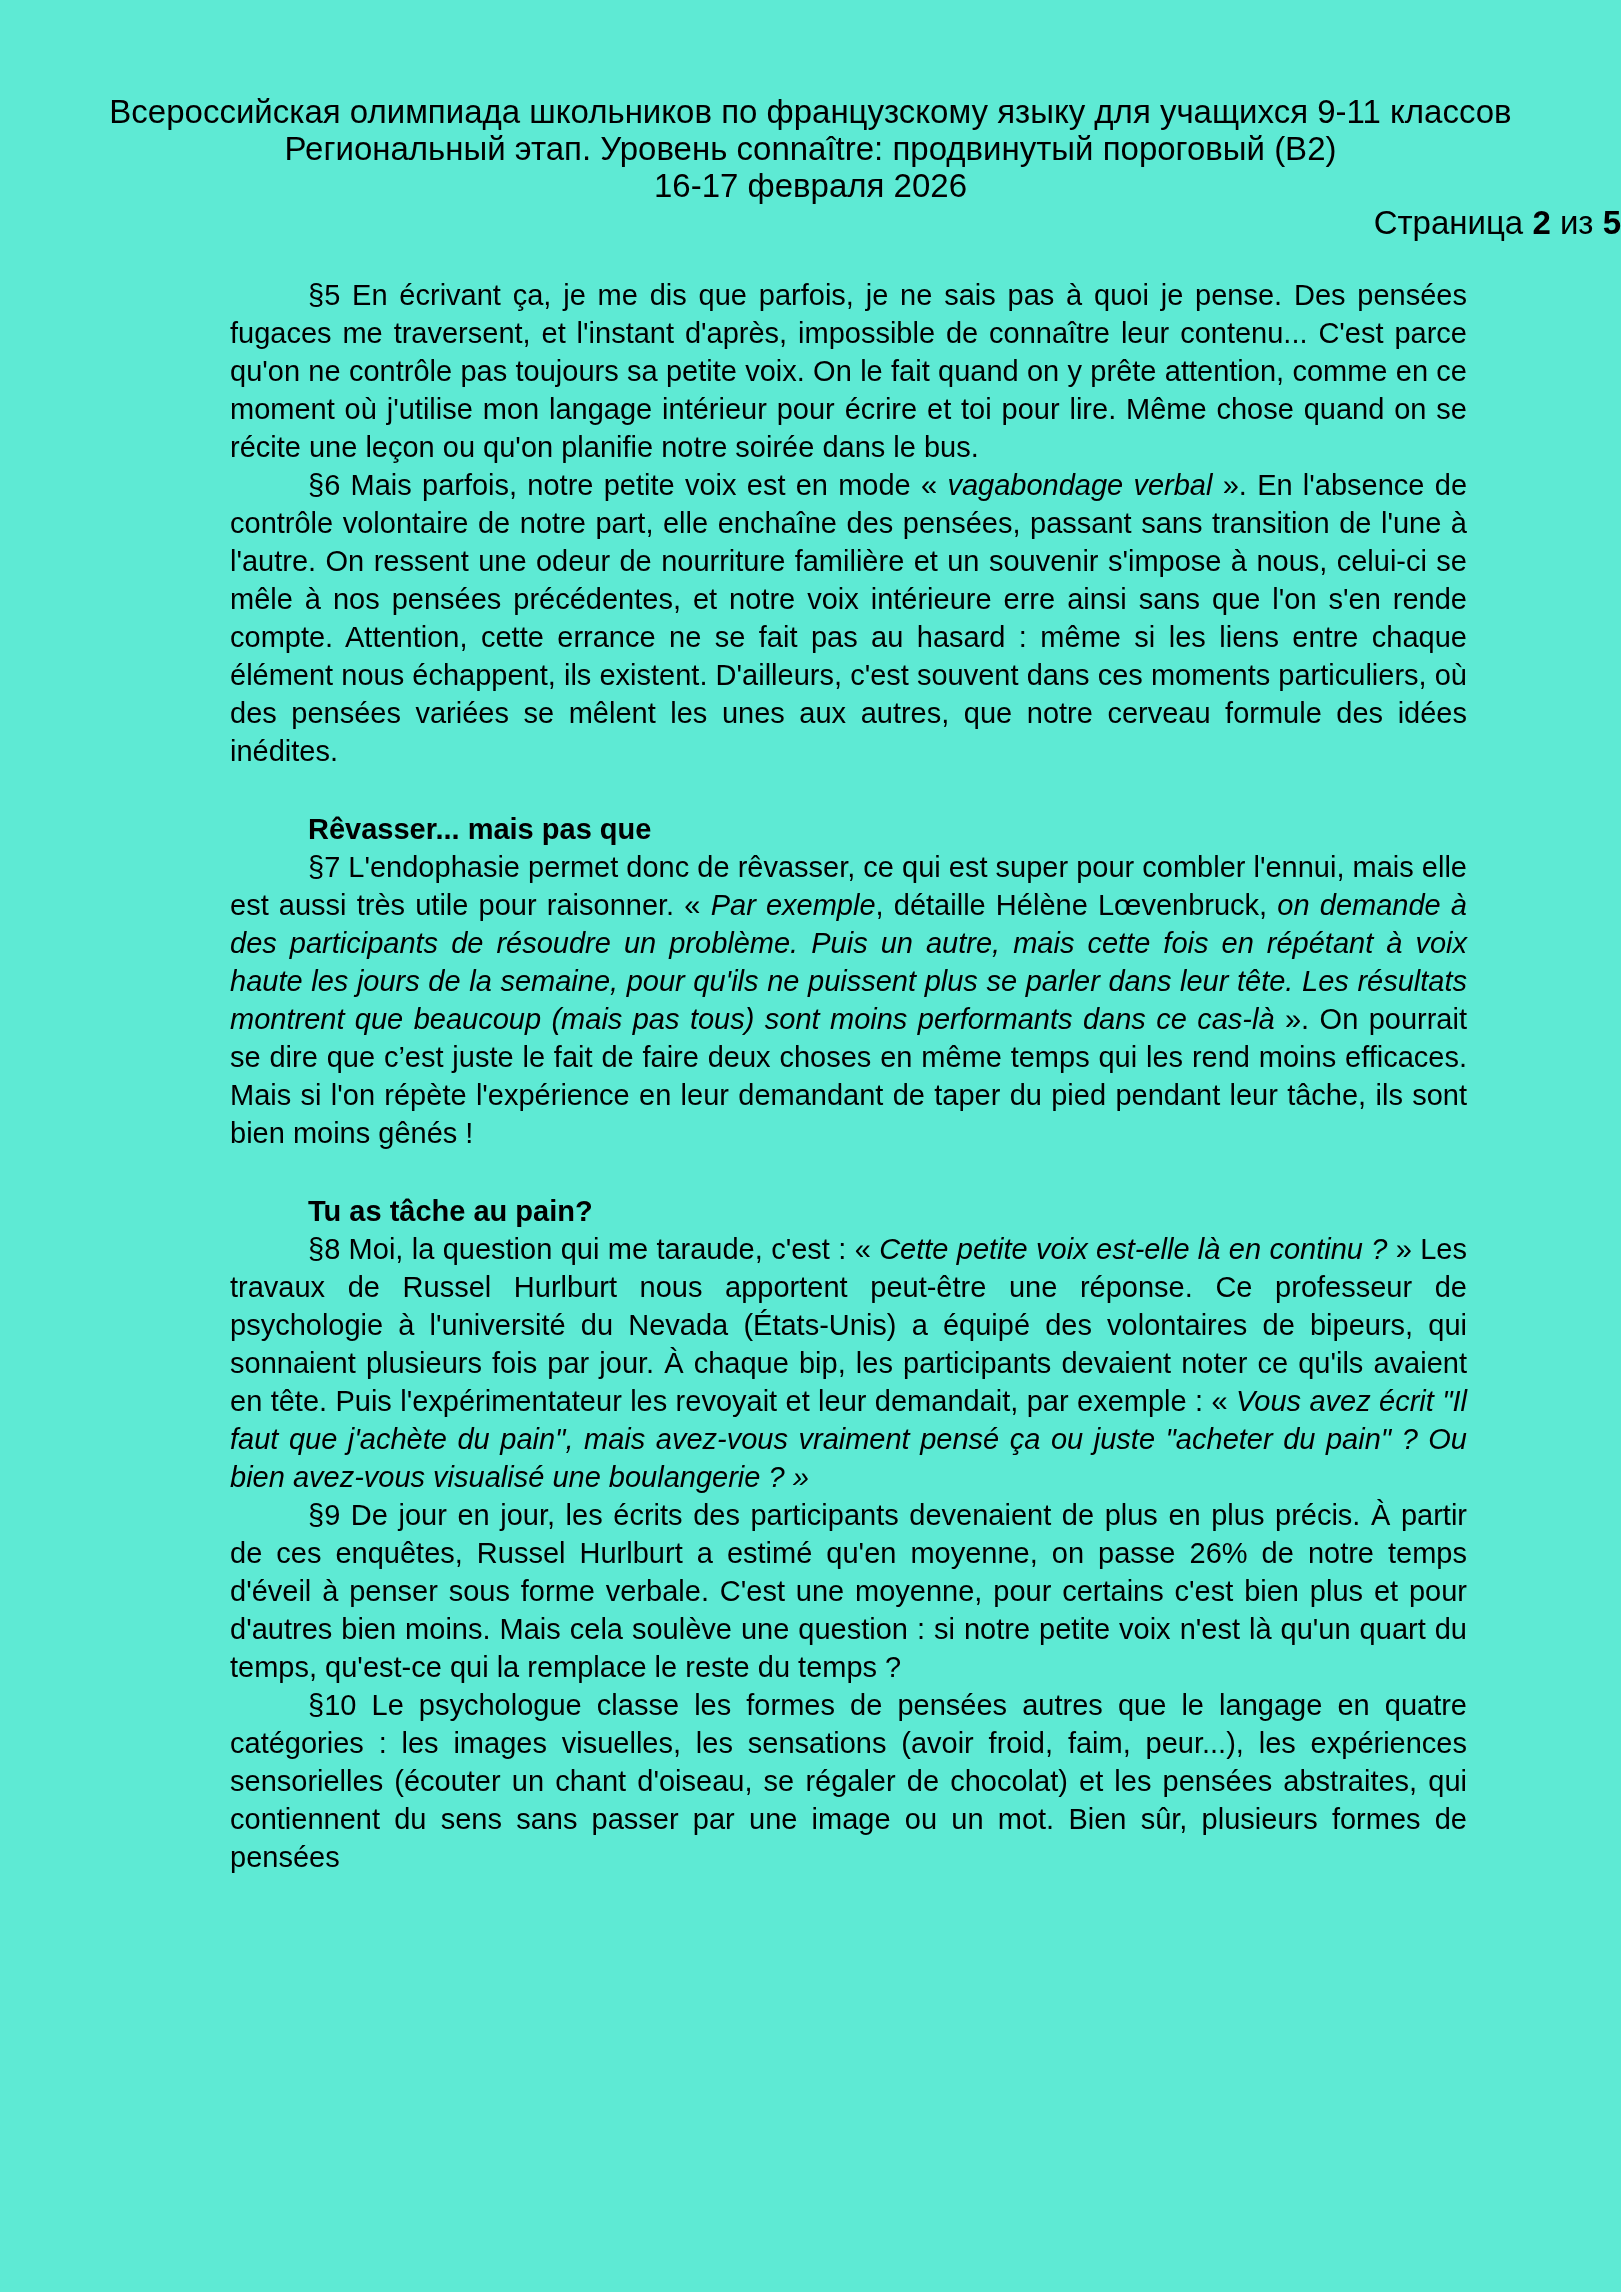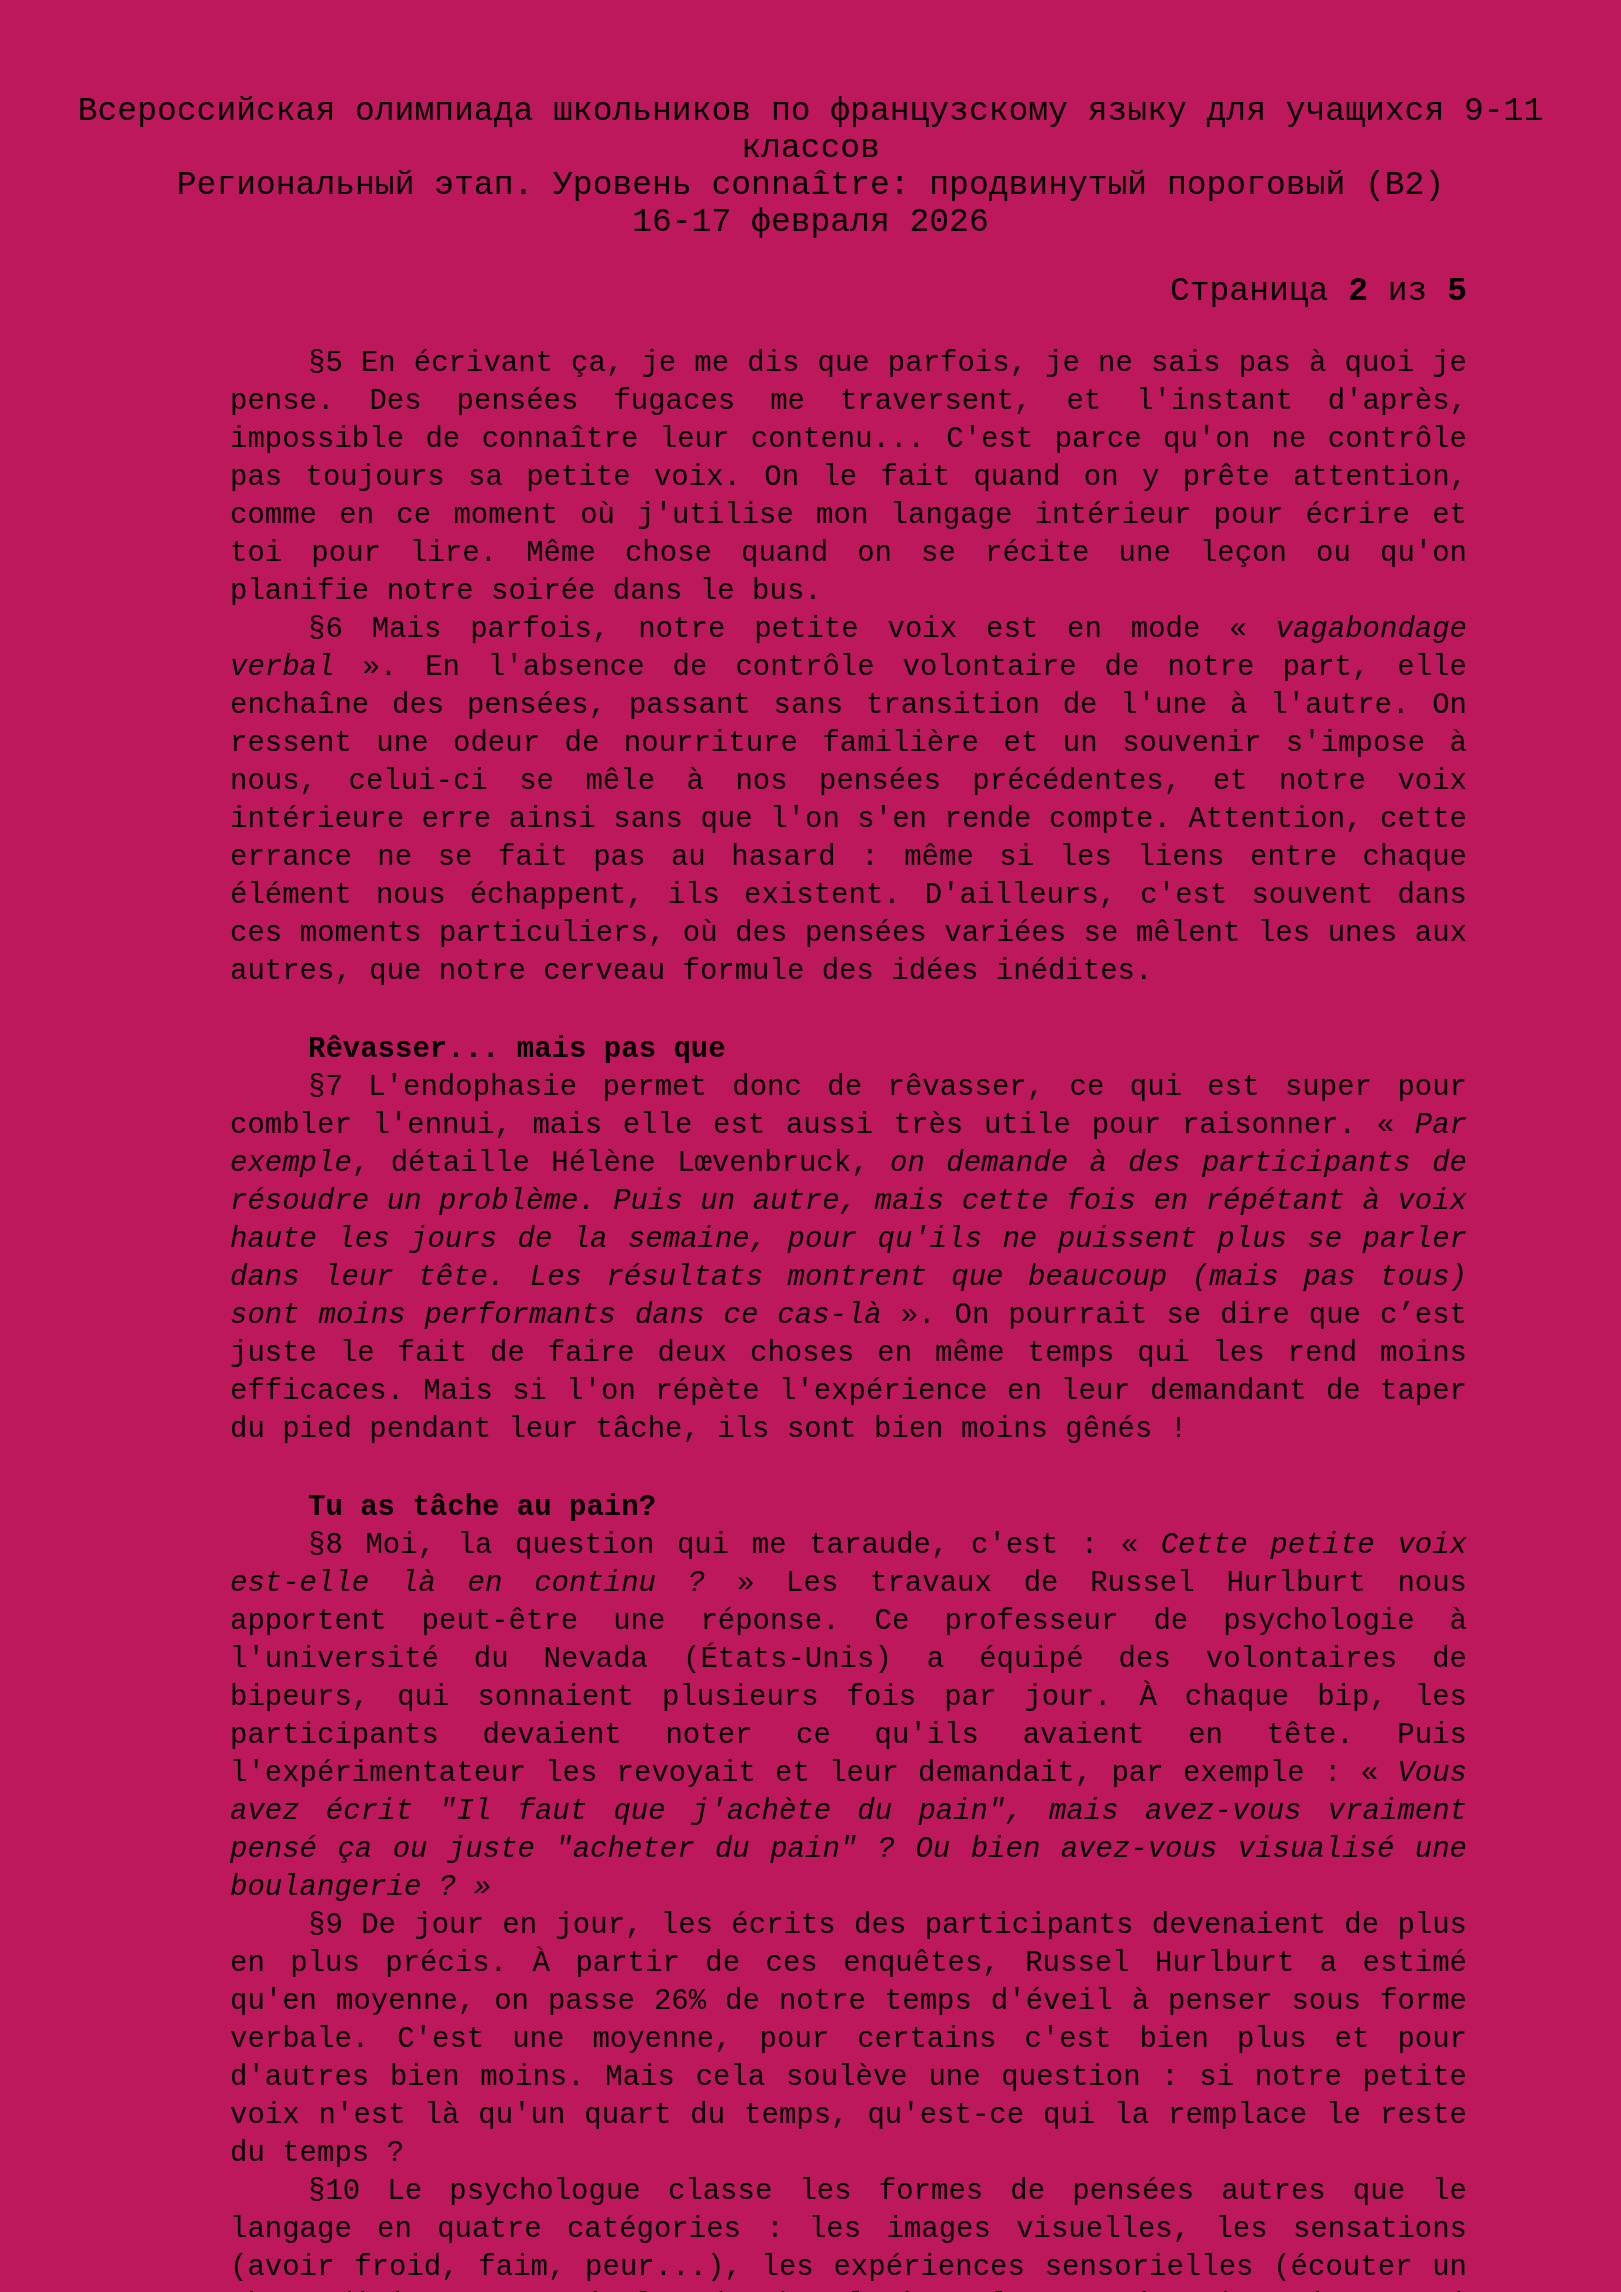--- a/index.html
+++ b/index.html
@@ -1,35 +1,33 @@
 <!DOCTYPE html>
 <html lang="ru"><head>
 <meta charset="utf-8">
 <style>
   html, body { margin: 0; padding: 0; background: #ffffff; }
   .page {
     position: relative;
     width: 1621px;
     height: 2293px;
-    background: #be185d;
+    background: #5eead4;
     color: #000000;
-    font-family: Liberation Mono, monospace;
+    font-family: Liberation Sans, sans-serif;
     box-sizing: border-box;
     overflow: hidden;
   }
   .header {
     padding-top: 93px;
     font-size: 33px;
     line-height: 37px;
   }
   .hline { text-align: center; }
   .page-indicator {
     text-align: right;
-    padding-right: 154px;
-    margin-top: 32px;
   }
   .body {
     margin: 35px 154px 0 230px;
     font-size: 29px;
     line-height: 38px;
     text-align: justify;
   }
   .para {
     margin: 0;
     padding: 0;

